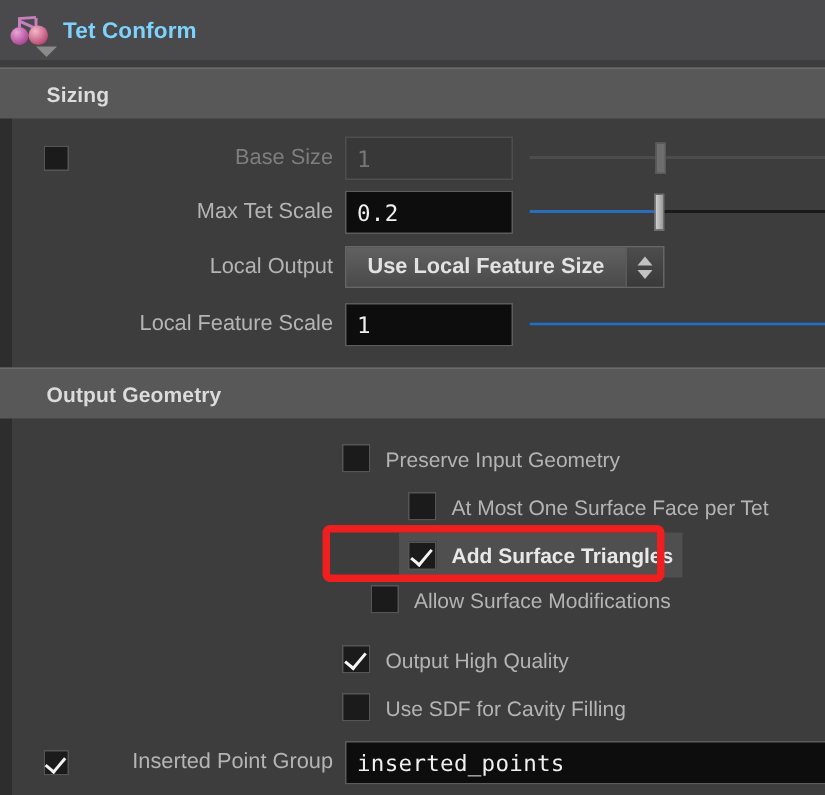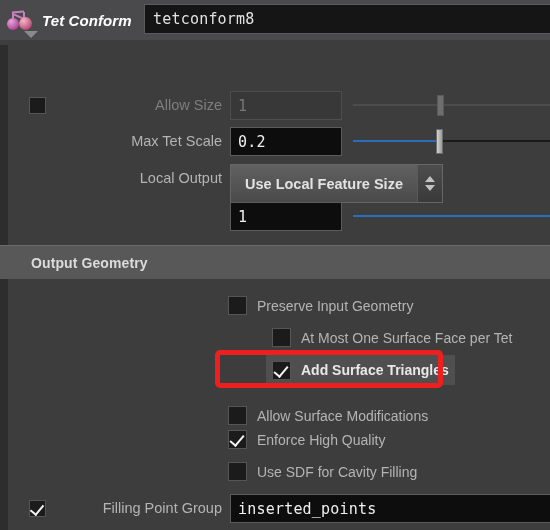--- a/index.html
+++ b/index.html
@@ -68,25 +68,24 @@
     background: #c87fc0;
   }
   .title-icon .e1 { left: 6px;  top: 2px;  width: 12px; height: 2px; transform: rotate(-4deg); }
   .title-icon .e2 { left: 6px;  top: 3px;  width: 2px;  height: 9px; }
   .title-icon .e3 { left: 17px; top: 3px;  width: 2px;  height: 8px; }
   .title-icon .e4 { left: 7px;  top: 4px;  width: 13px; height: 2px; transform: rotate(24deg); transform-origin: 0 0; }
 
   .title-text {
     font-size: 15px;
     font-weight: bold;
-    color: #ffffff;
+    color: #7dd3fc;
     margin-left: 6px;
     white-space: nowrap;
     letter-spacing: 0.1px;
-    font-style: italic;
   }
   .title-caret {
     position: absolute;
     left: 24px; top: 31px;
     width: 0; height: 0;
     border-left: 7px solid transparent;
     border-right: 7px solid transparent;
     border-top: 7px solid #8a8a8a;
   }
   .name-field {
@@ -226,21 +225,21 @@
   .slider.disabled .handle {
     background: #6e6e6e;
     border-color: #5a5a5a;
     top: 4px;
     height: 21px;
   }
 
   
   .dropdown {
     position: absolute;
-    height: 39px;
+    height: 28px;
     display: flex;
     align-items: stretch;
     border: 1px solid #666;
     box-sizing: border-box;
     background: linear-gradient(to bottom, #616161, #4a4a4a);
   }
   .dropdown .dd-label {
     flex: 1;
     display: flex;
     align-items: center;
@@ -340,29 +339,29 @@
       <div class="edge e1"></div>
       <div class="edge e2"></div>
       <div class="edge e3"></div>
       <div class="edge e4"></div>
       <div class="node-a"></div>
       <div class="node-b"></div>
     </div>
     <div class="title-text">Tet Conform</div>
   </div>
   <div class="title-caret"></div>
-  <div class="name-field">
-    <span>tetconform8</span>
-  </div>
-
+
+  <div class="section-header" id="sec-sizing">
+    <div class="lbl">Sizing</div>
+  </div>
 
   <div class="row" style="top:88px;">
     <div class="label-zone">
       <div class="toggle-sq" style="left:21px; top:9px;"></div>
-      <div class="row-label disabled" style="top:9px; right:8px;">Allow Size</div>
+      <div class="row-label disabled" style="top:9px; right:8px;">Base Size</div>
     </div>
     <div class="txt disabled" style="left:222px; top:3px; width:112px;">
       <span>1</span>
     </div>
     <div class="slider disabled" style="left:345px; top:3px; width:205px;">
       <div class="track"></div>
       <div class="handle" style="left:84px;"></div>
     </div>
   </div>
 
@@ -387,20 +386,23 @@
     <div class="dropdown" style="left:222px; top:3px; width:213px;">
       <div class="dd-label">Use Local Feature Size</div>
       <div class="dd-arrows">
         <div class="up"></div>
         <div class="dn"></div>
       </div>
     </div>
   </div>
 
   <div class="row" style="top:199px;">
+    <div class="label-zone">
+      <div class="row-label" style="top:9px; right:8px;">Local Feature Scale</div>
+    </div>
     <div class="txt" style="left:222px; top:3px; width:112px;">
       <span>1</span>
     </div>
     <div class="slider" style="left:345px; top:3px; width:205px;">
       <div class="track"></div>
       <div class="fill" style="width:205px;"></div>
     </div>
   </div>
 
   <div class="section-header" id="sec-output">
@@ -415,39 +417,39 @@
   <div class="cbrow" style="top:322px;padding-left:44px;">
     <div class="cbox"></div>
     <div class="cblabel">At Most One Surface Face per Tet</div>
   </div>
 
   <div class="cbrow highlighted" style="top:355px;margin-left:44px;">
     <div class="cbox checked"></div>
     <div class="cblabel">Add Surface Triangles</div>
   </div>
 
-  <div class="cbrow" style="top:400px;">
+  <div class="cbrow" style="top:384px;margin-left:19px;">
     <div class="cbox"></div>
     <div class="cblabel">Allow Surface Modifications</div>
   </div>
 
   <div class="cbrow" style="top:424px;">
     <div class="cbox checked"></div>
-    <div class="cblabel">Enforce High Quality</div>
+    <div class="cblabel">Output High Quality</div>
   </div>
 
   <div class="cbrow" style="top:456px;">
     <div class="cbox"></div>
     <div class="cblabel">Use SDF for Cavity Filling</div>
   </div>
 
   <div class="row" style="top:491px;">
     <div class="label-zone">
       <div class="toggle-sq checked" style="left:21px; top:9px;"></div>
-      <div class="row-label" style="top:9px; right:8px;">Filling Point Group</div>
+      <div class="row-label" style="top:9px; right:8px;">Inserted Point Group</div>
     </div>
     <div class="txt" style="left:222px; top:3px; width:328px;">
       <span>inserted_points</span>
     </div>
   </div>
 
   <div class="redbox"></div>
 
 </div>
 

